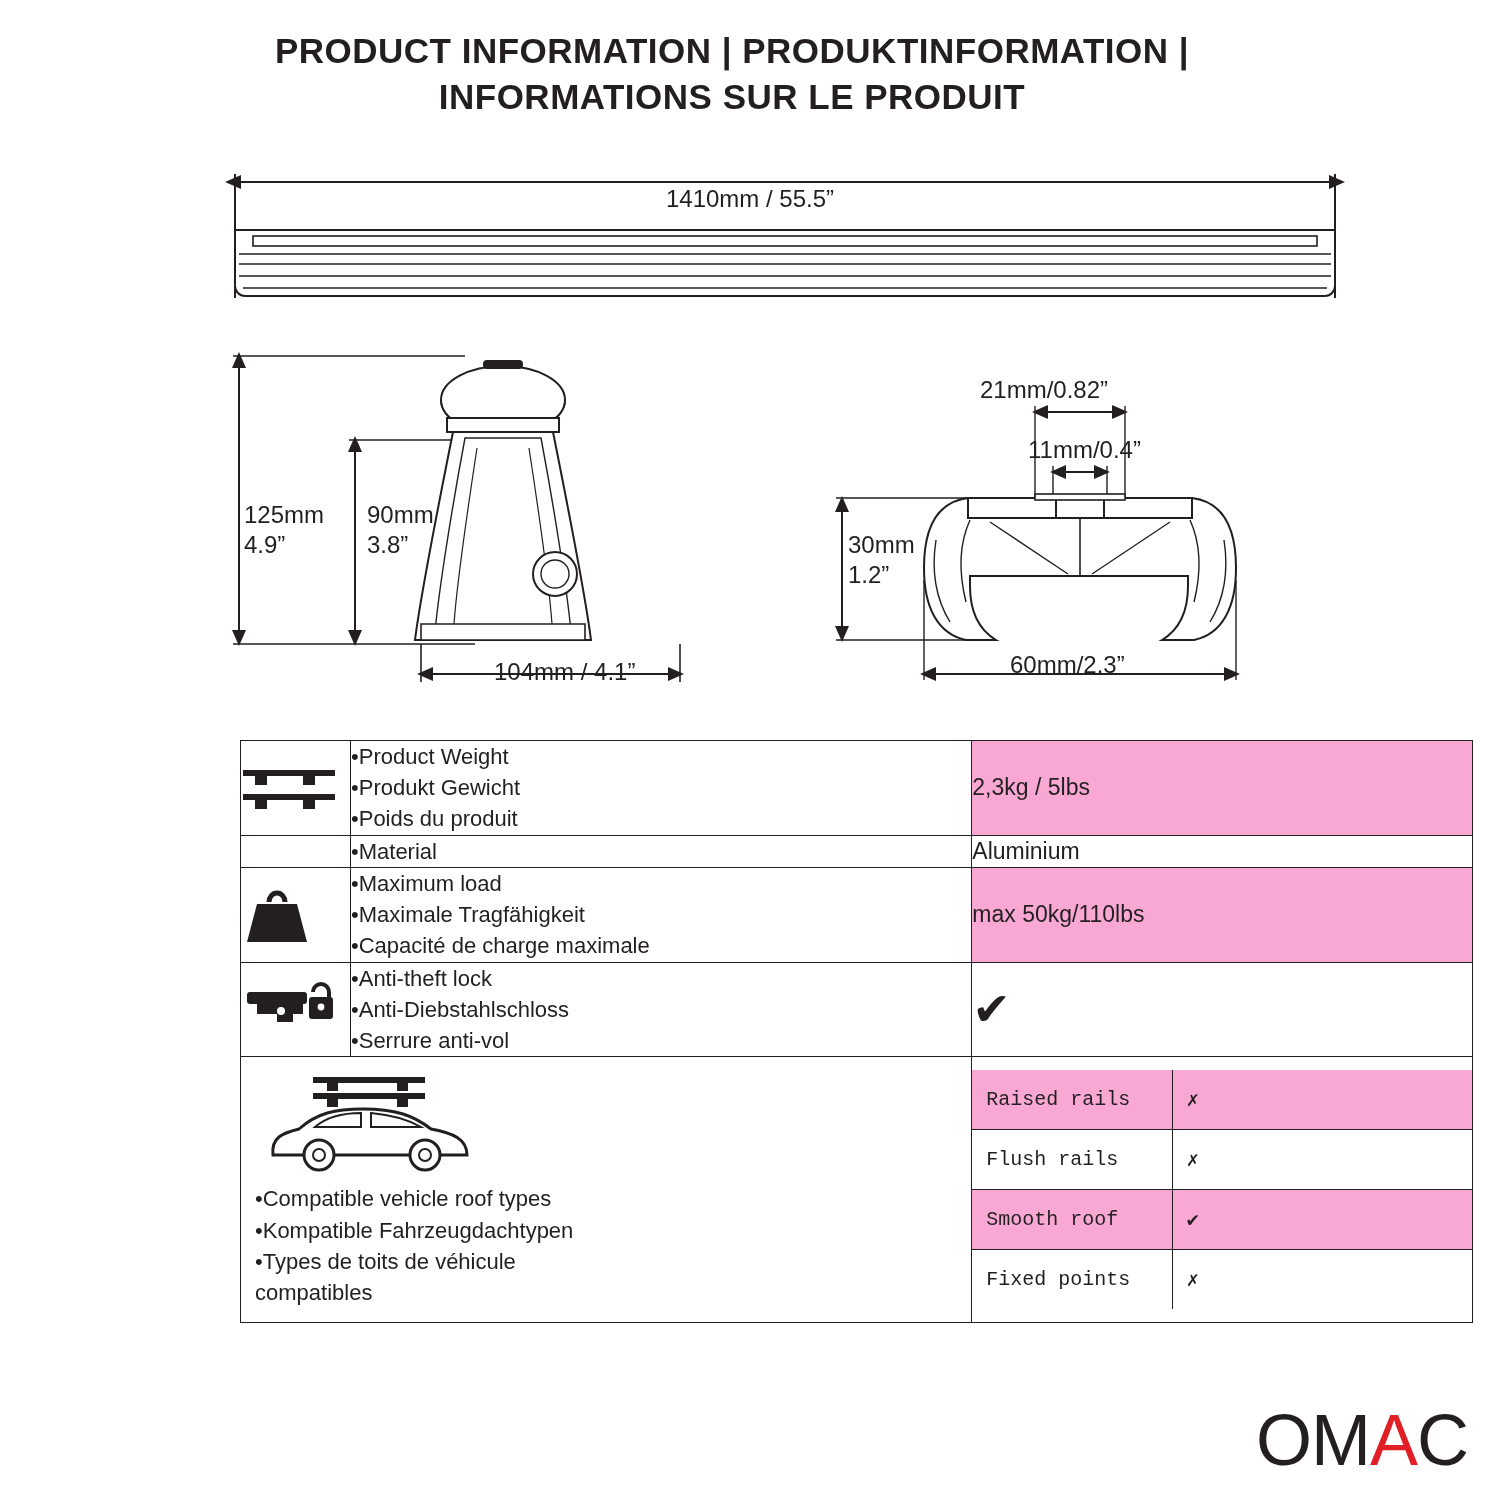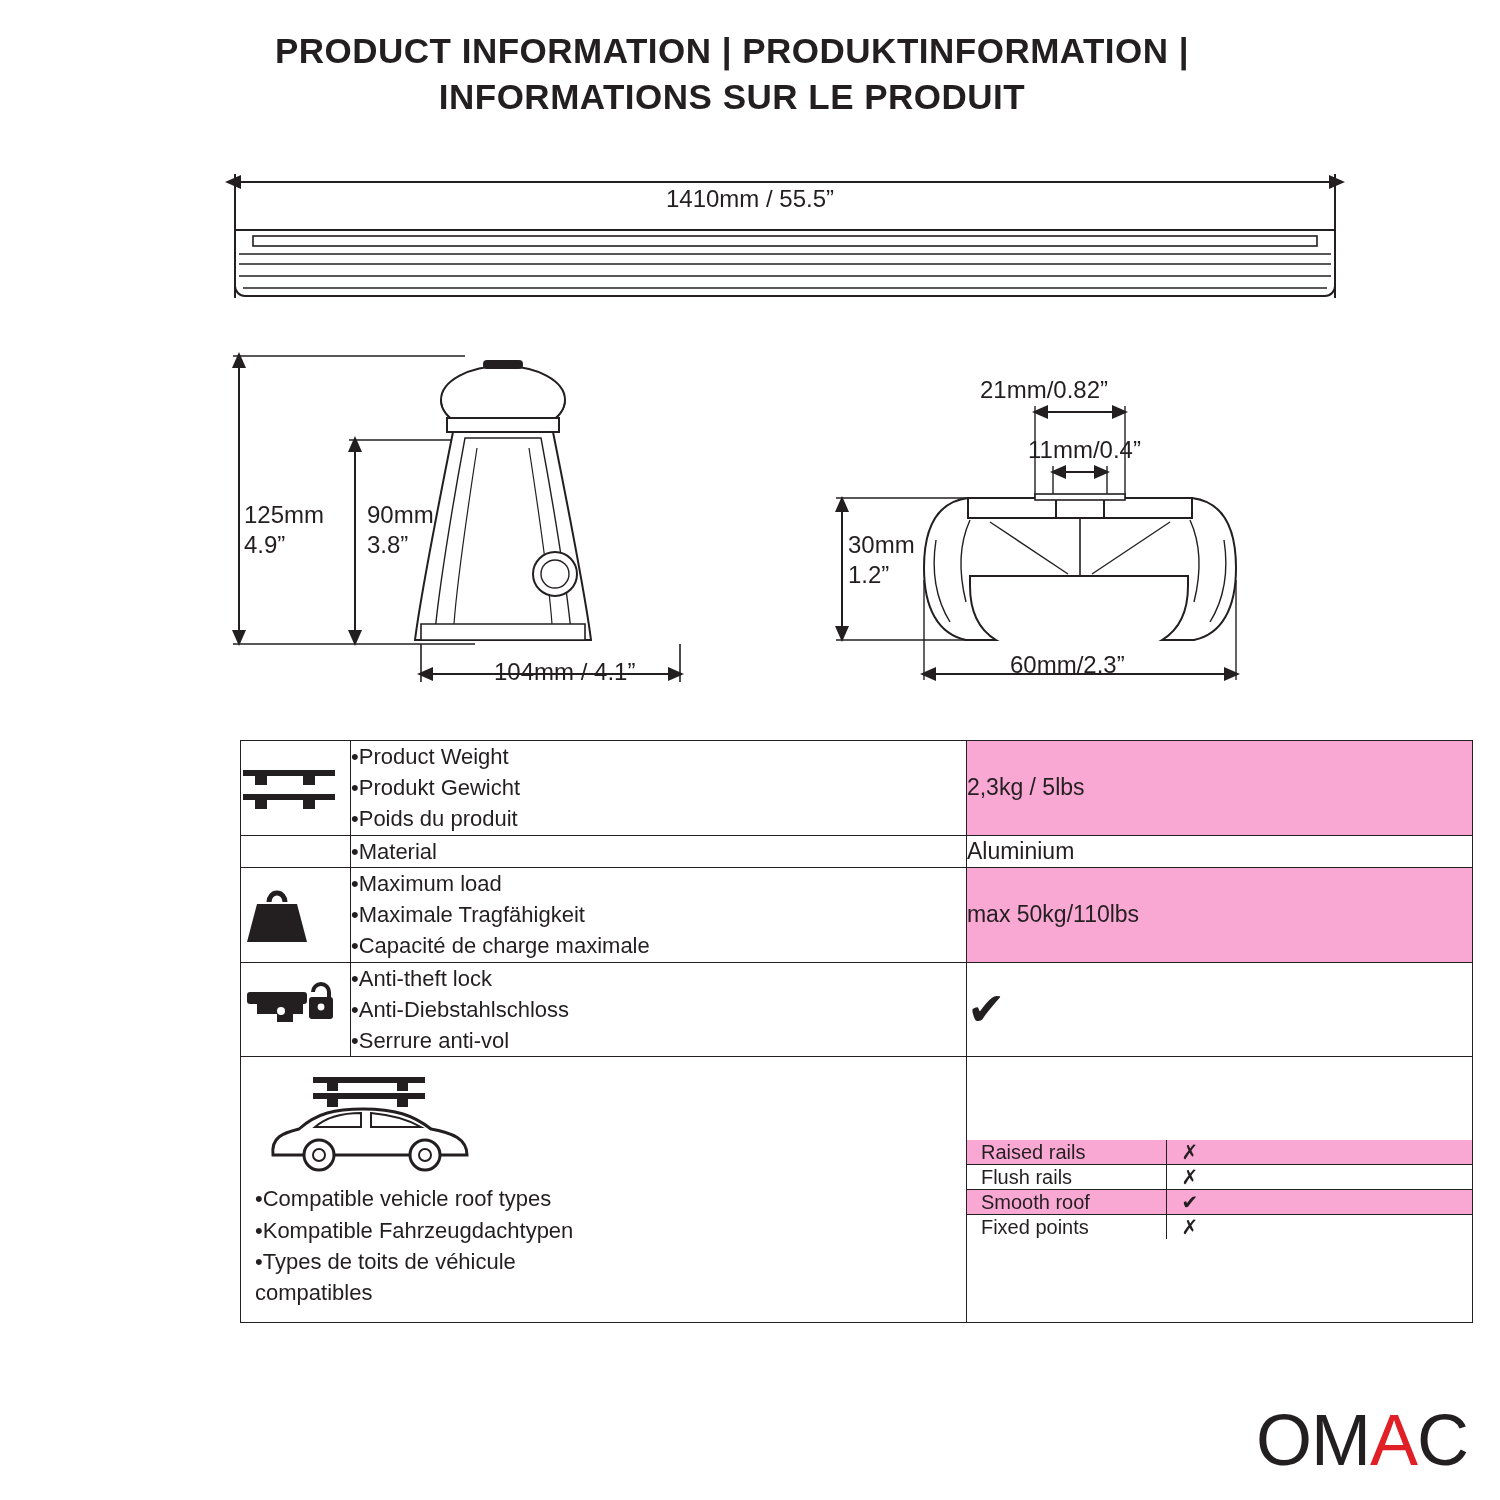--- a/index.html
+++ b/index.html
@@ -48,21 +48,21 @@
     vertical-align:middle;
     padding:0;
   }
   .cell-icon { width:110px; text-align:center; padding:6px 4px; }
   .cell-label { padding:10px 8px 10px 12px; }
   .cell-value { padding:10px 16px; font-size:23px; }
   .bullets { line-height:1.42; font-size:22px; white-space:nowrap; }
   .bullets div:before { content:""; }
   .shade { background:#f9a8d4; }
   .sub-table { width:100%; border-collapse:collapse; }
-  .sub-table td { border:1.5px solid #231f20; font-size:20px; padding:0 14px; }
+  .sub-table td { border:1.5px solid #231f20; font-size:20px; padding:17px 14px;font-family:Liberation Mono, monospace; }
   .sub-table tr td:first-child { border-left:none; width:200px; }
   .sub-table tr td:last-child { border-right:none; width:auto; }
   .sub-table tr:first-child td { border-top:none; }
   .sub-table tr:last-child td { border-bottom:none; }
   .mark-yes { font-size:22px; }
   .mark-no { font-size:22px; }
   .big-check { font-size:46px; line-height:1; }
 
   
   .logo {

